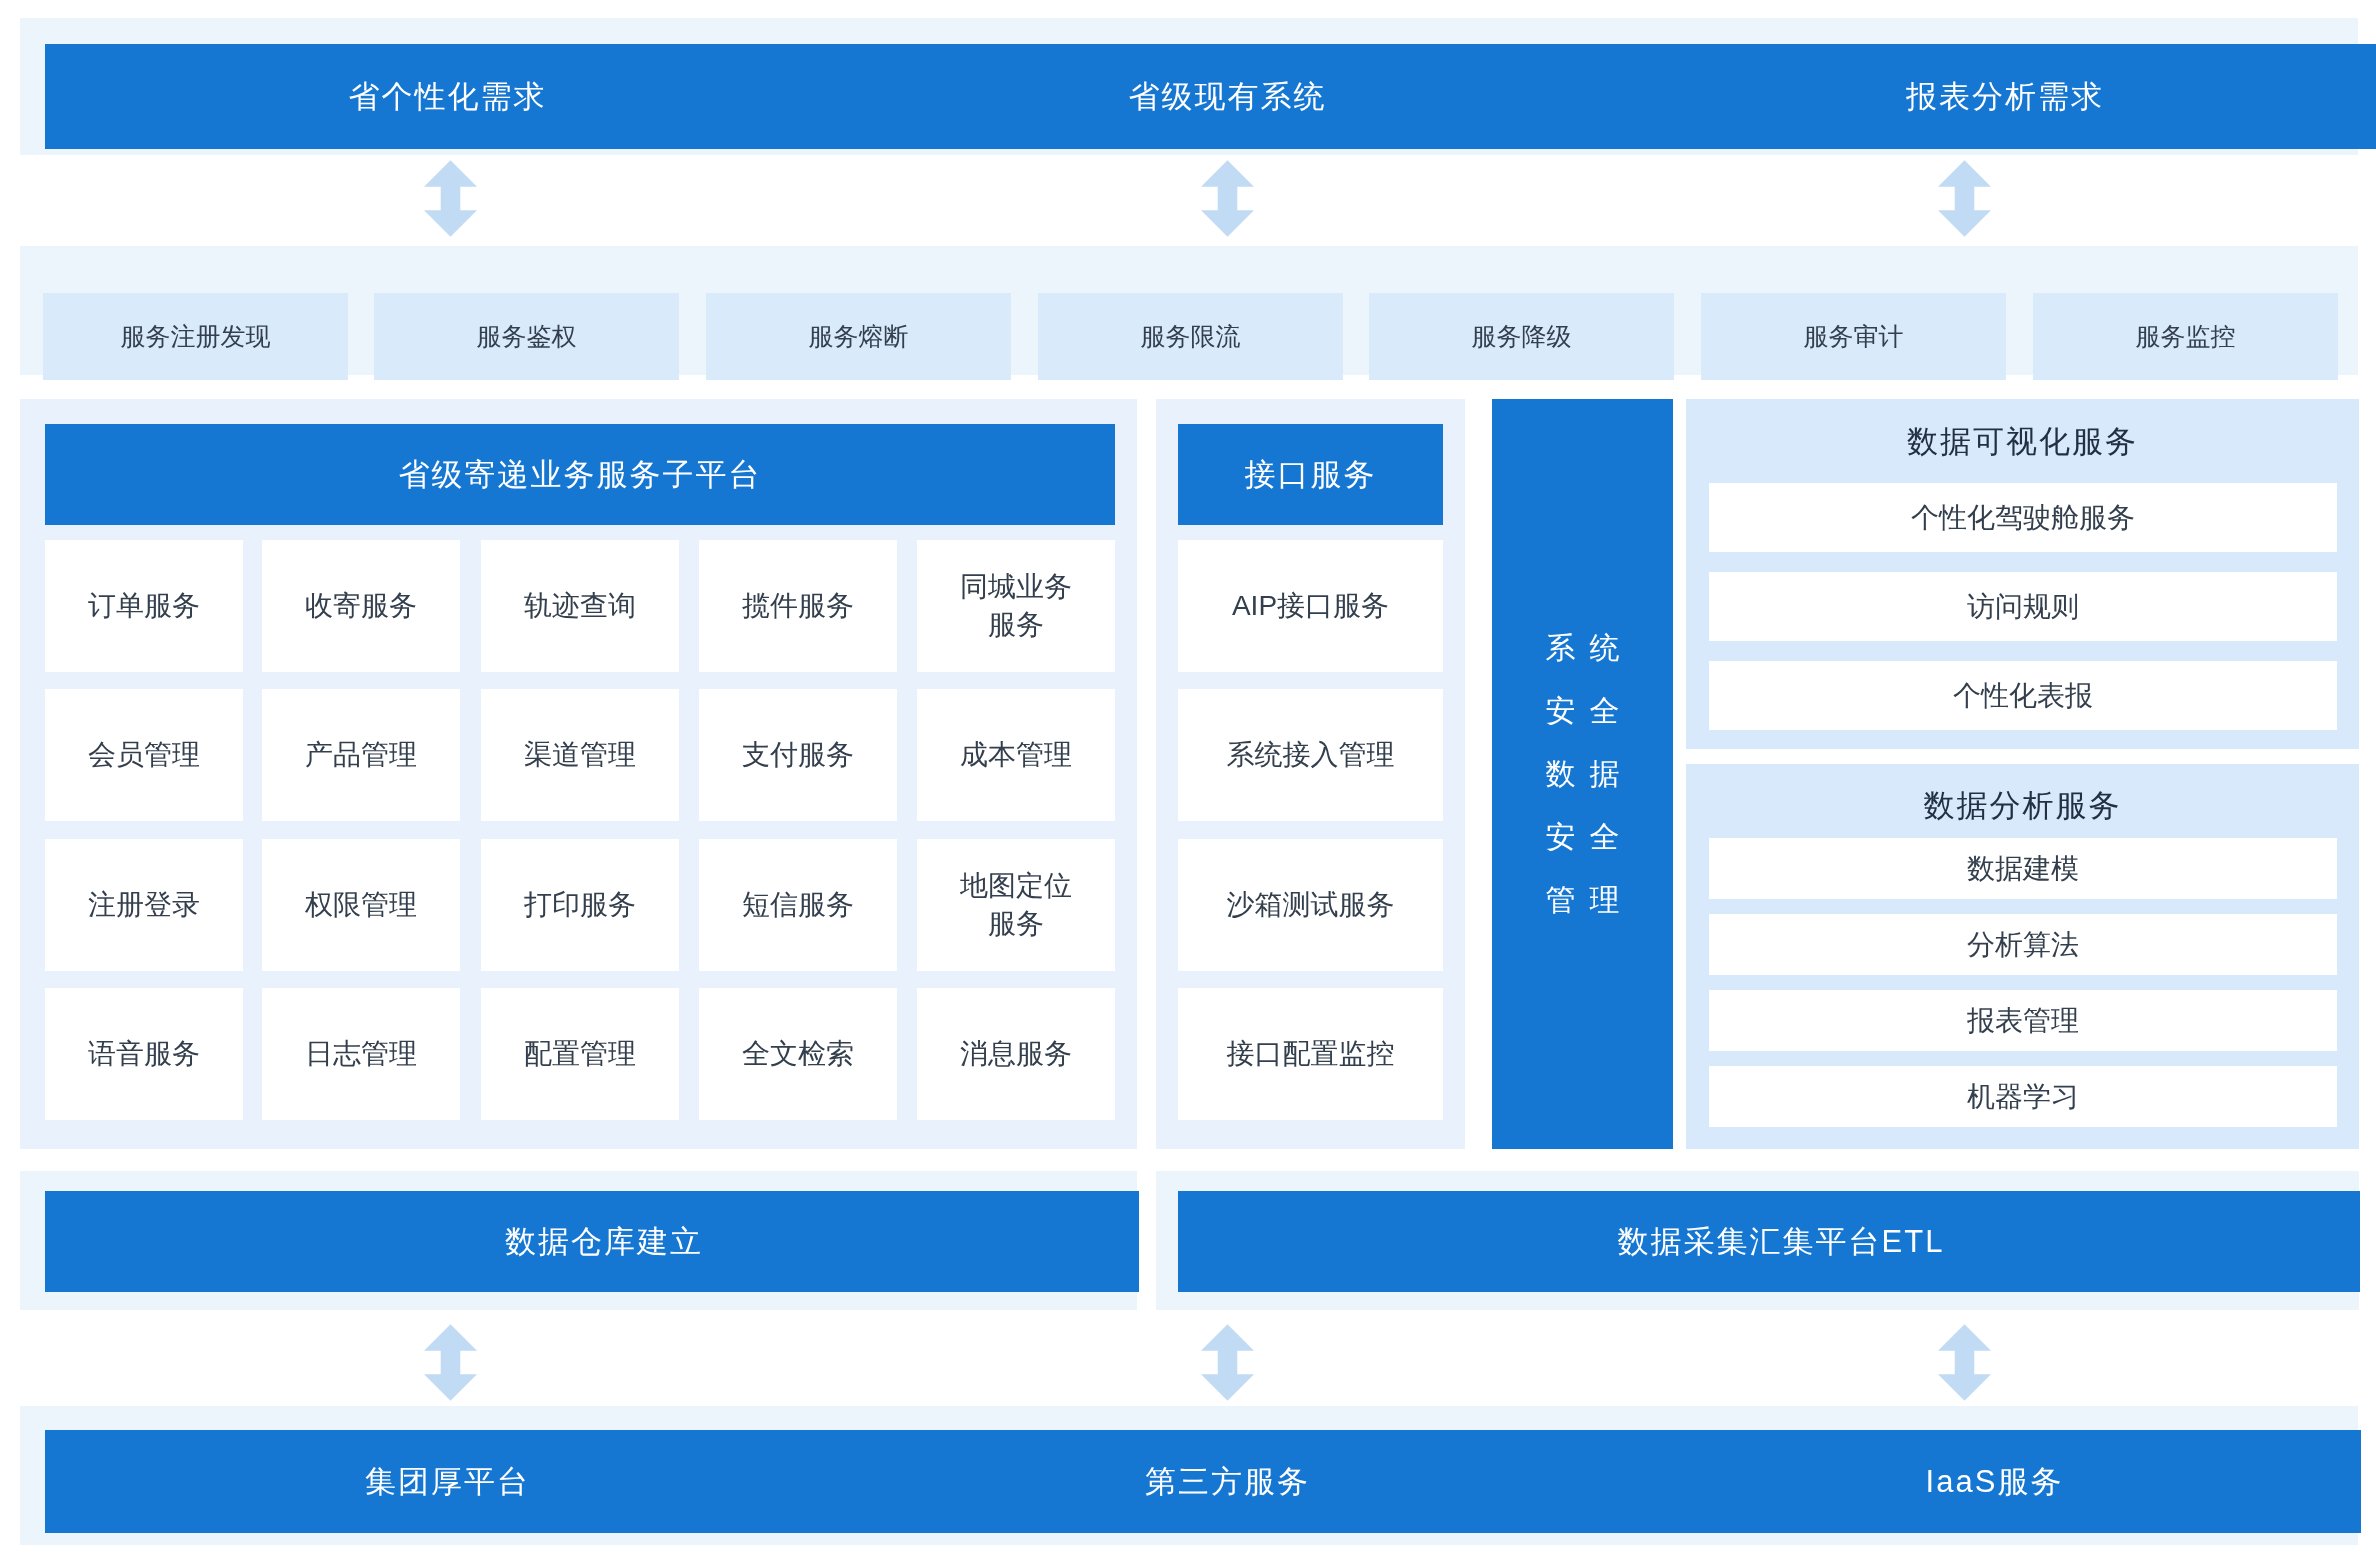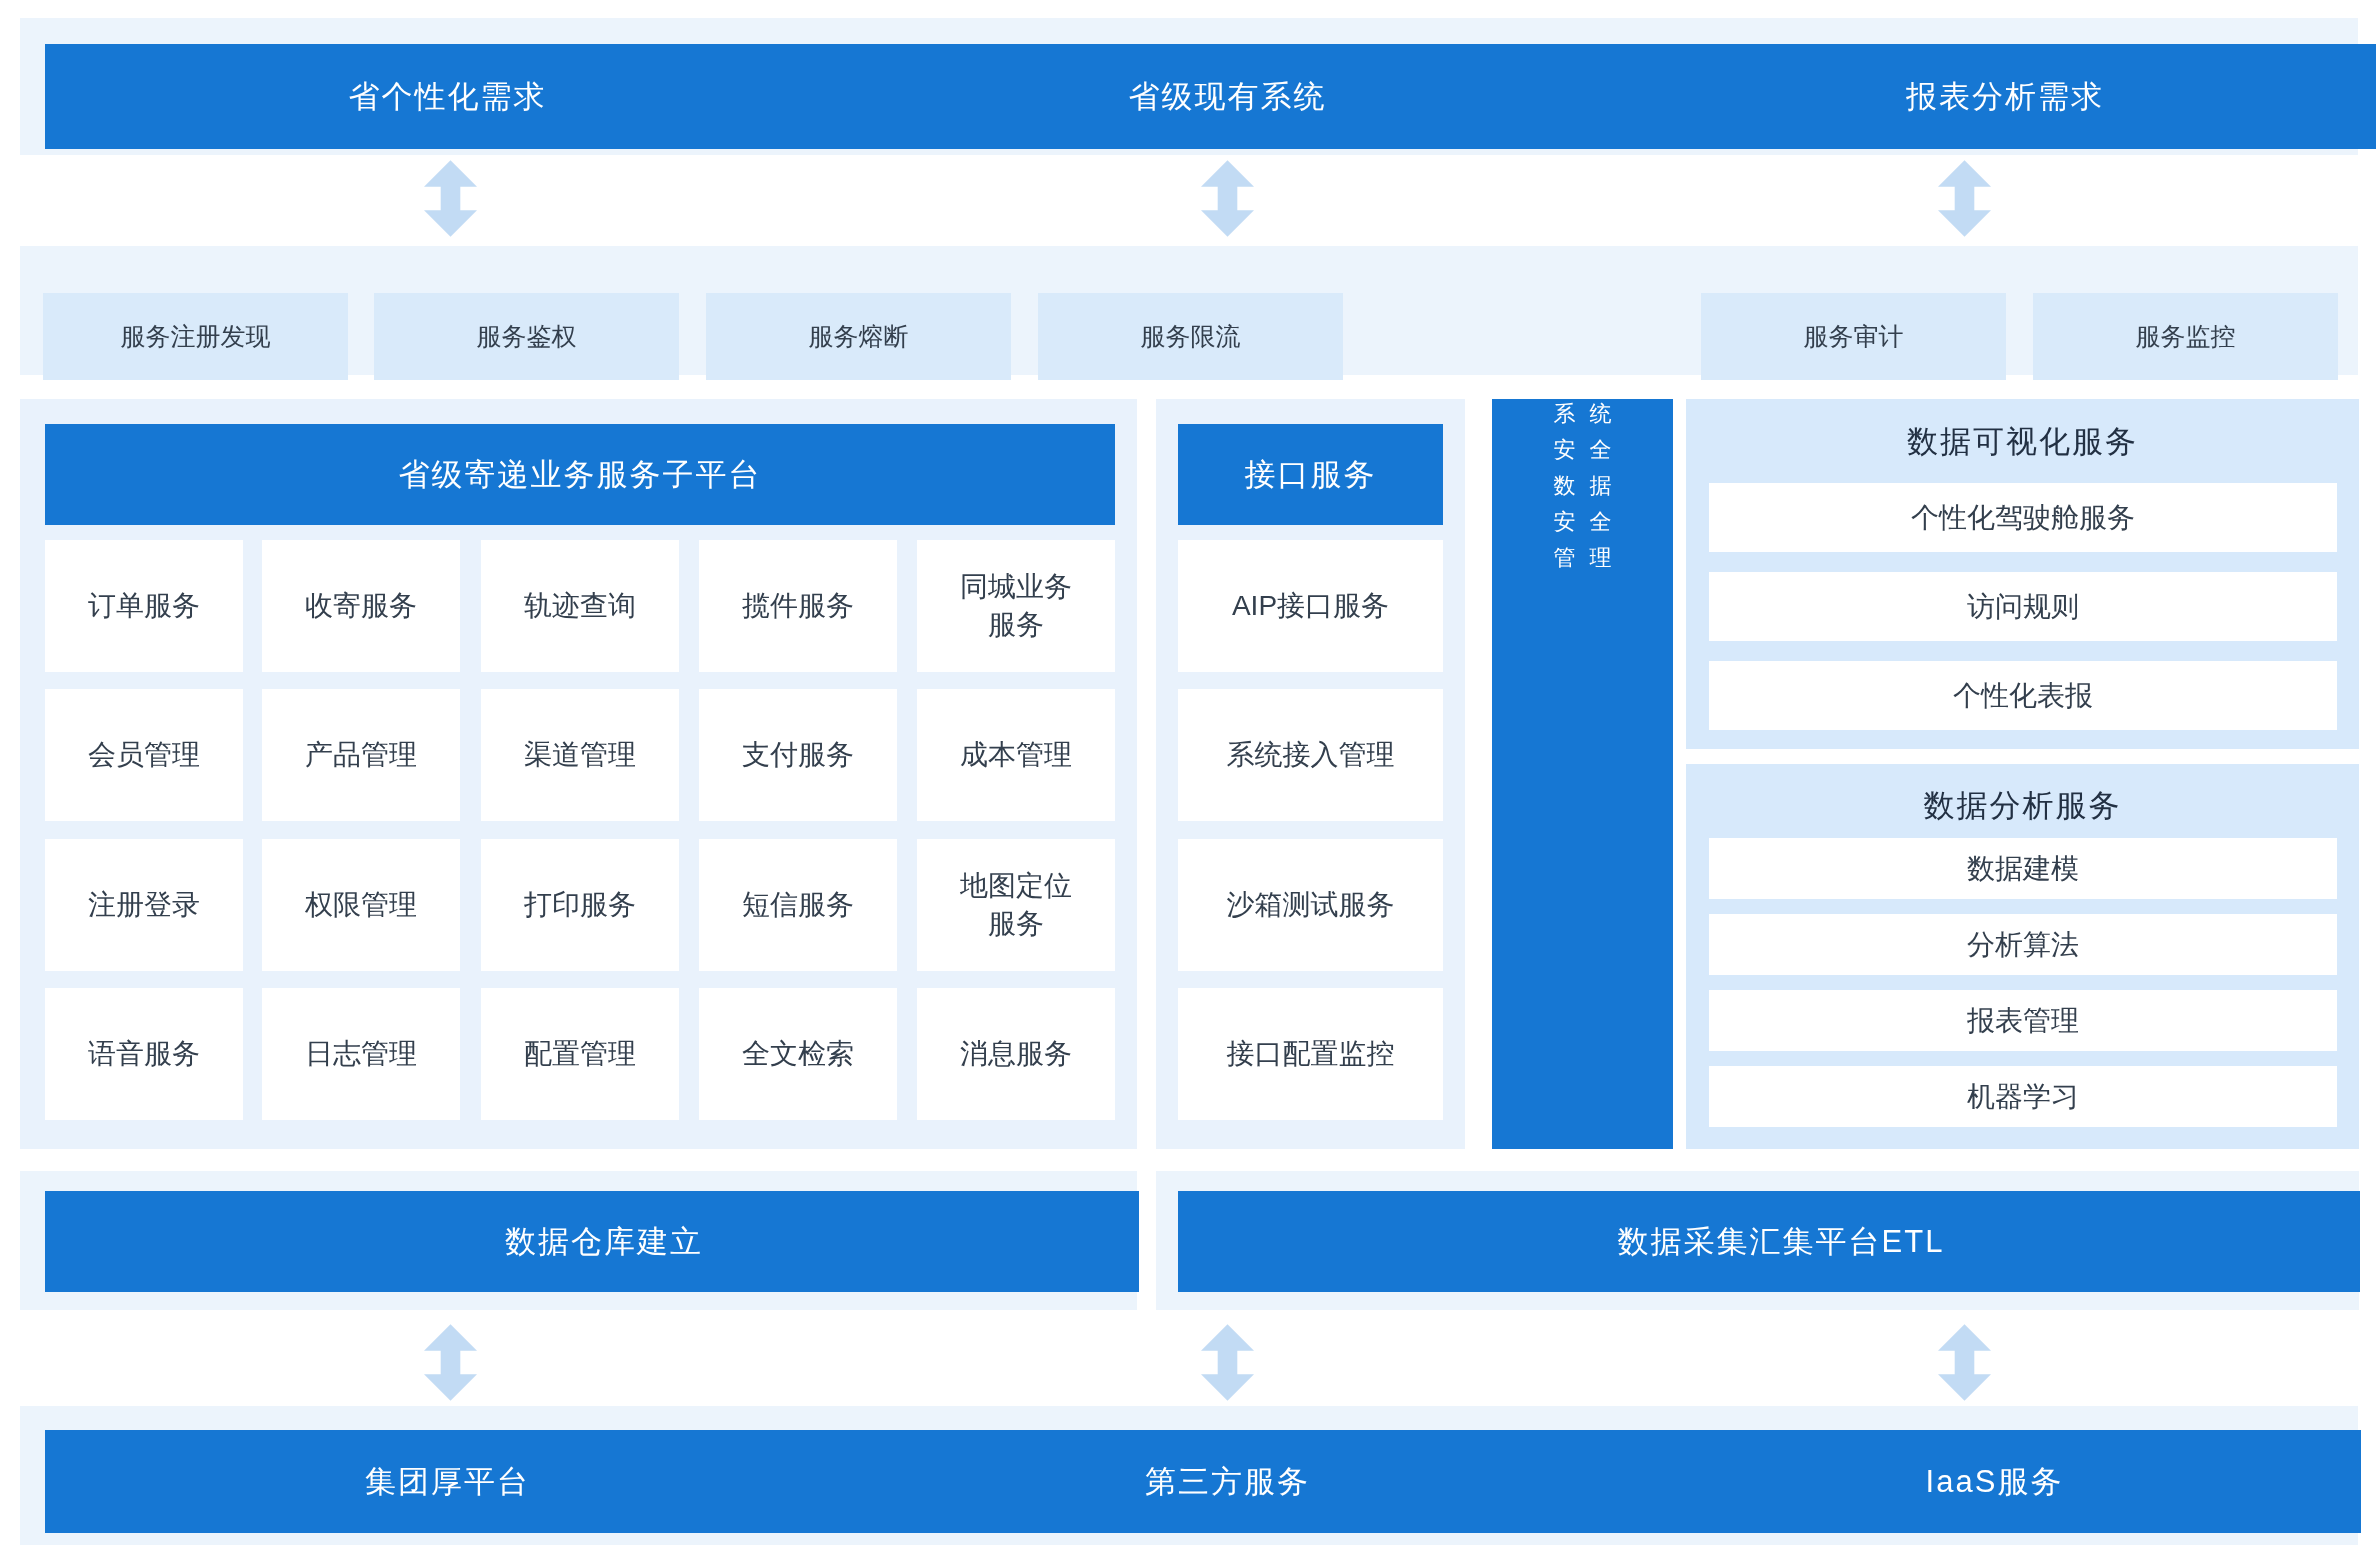--- a/index.html
+++ b/index.html
@@ -32,22 +32,22 @@
         display:flex;align-items:center;justify-content:center;text-align:center;
         font-size:28px;box-sizing:border-box;padding:0 20px;}
   .rcell{position:absolute;background:var(--white);color:var(--text-dark);
         display:flex;align-items:center;justify-content:center;text-align:center;
         font-size:28px;box-sizing:border-box;padding:0 20px;}
   .gw{position:absolute;background:var(--tile-bg);color:var(--text-dark);
       display:flex;align-items:center;justify-content:center;font-size:25px;margin-top:26px;}
   .title-dark{position:absolute;display:flex;align-items:center;justify-content:center;
       font-size:31px;color:var(--title-dark);font-weight:500;letter-spacing:2px;}
   .secbar{position:absolute;background:var(--accent-blue);color:var(--white);
-      display:flex;flex-direction:column;align-items:center;
-      row-gap:6px;font-size:22px;}
+      display:flex;flex-direction:column;align-items:center;justify-content:center;
+      row-gap:22px;font-size:30px;}
   .secbar span{letter-spacing:14px;text-indent:14px;}
   .arrow{position:absolute;}
   .arrow svg{display:block;}
 </style>
 </head>
 <body>
 
 <div class="canvas">
 
   <div class="band" style="left:20px;top:18px;width:2338px;height:137px"></div>
@@ -69,20 +69,21 @@
     <svg width="53" height="77" viewBox="0 0 54 78">
         <path d="M27 0 L54 27 L37 27 L37 51 L54 51 L27 78 L0 51 L17 51 L17 27 L0 27 Z" fill="var(--arrow-blue)"></path>
       </svg>
   </div>
 
   <div class="band" style="left:20px;top:246px;width:2338px;height:129px"></div>
   <div class="gw" style="left:43px;top:267px;width:305px;height:87px">服务注册发现</div>
   <div class="gw" style="left:374px;top:267px;width:305px;height:87px">服务鉴权</div>
   <div class="gw" style="left:706px;top:267px;width:305px;height:87px">服务熔断</div>
   <div class="gw" style="left:1038px;top:267px;width:305px;height:87px">服务限流</div>
+  <div class="gw" style="left:1369px;top:267px;width:305px;height:87px">服务降级</div>
   <div class="gw" style="left:1701px;top:267px;width:305px;height:87px">服务审计</div>
   <div class="gw" style="left:2033px;top:267px;width:305px;height:87px">服务监控</div>
 
   <div class="panel" style="left:20px;top:399px;width:1117px;height:750px"></div>
   <div class="hdr" style="left:45px;top:424px;width:1070px;height:101px">省级寄递业务服务子平台</div>
 
   <div class="cell" style="left:45px;top:540px;width:198px;height:132px">订单服务</div>
   <div class="cell" style="left:262px;top:540px;width:198px;height:132px">收寄服务</div>
   <div class="cell" style="left:481px;top:540px;width:198px;height:132px">轨迹查询</div>
   <div class="cell" style="left:699px;top:540px;width:198px;height:132px">揽件服务</div>

